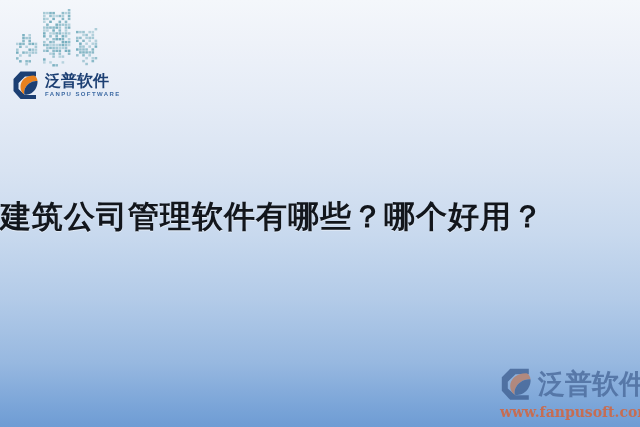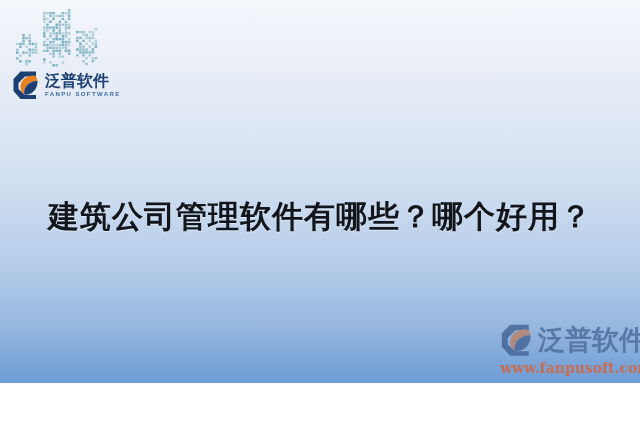--- a/index.html
+++ b/index.html
@@ -3,21 +3,21 @@
 <meta charset="utf-8">
 <style>
   html, body {
     margin: 0;
     padding: 0;
     background: #ffffff;
   }
   #stage {
     position: relative;
     width: 640px;
-    height: 383px;
+    height: 427px;
     overflow: hidden;
     font-family: "Liberation Sans", sans-serif;
     
     background: linear-gradient(to bottom,
         #f4f7fb 0%,
         #eef2f9 10%,
         #e4ebf6 25%,
         #d8e3f2 40%,
         #c8d9ee 55%,
         #b3cbe8 70%,
@@ -72,21 +72,20 @@
     margin-top: 2px;
     white-space: nowrap;
   }
 
   
   #headline {
     position: absolute;
     left: 0;
     right: 0;
     top: 196px;
-    text-align: center;
     font-family: "DejaVu Serif", "Liberation Serif", serif;
     font-size: 31px;
     font-weight: bold;
     color: #12161c;
     letter-spacing: 1px;
     white-space: nowrap;
     text-shadow: 0 1px 0 rgba(255,255,255,0.45);
   }
 
   

